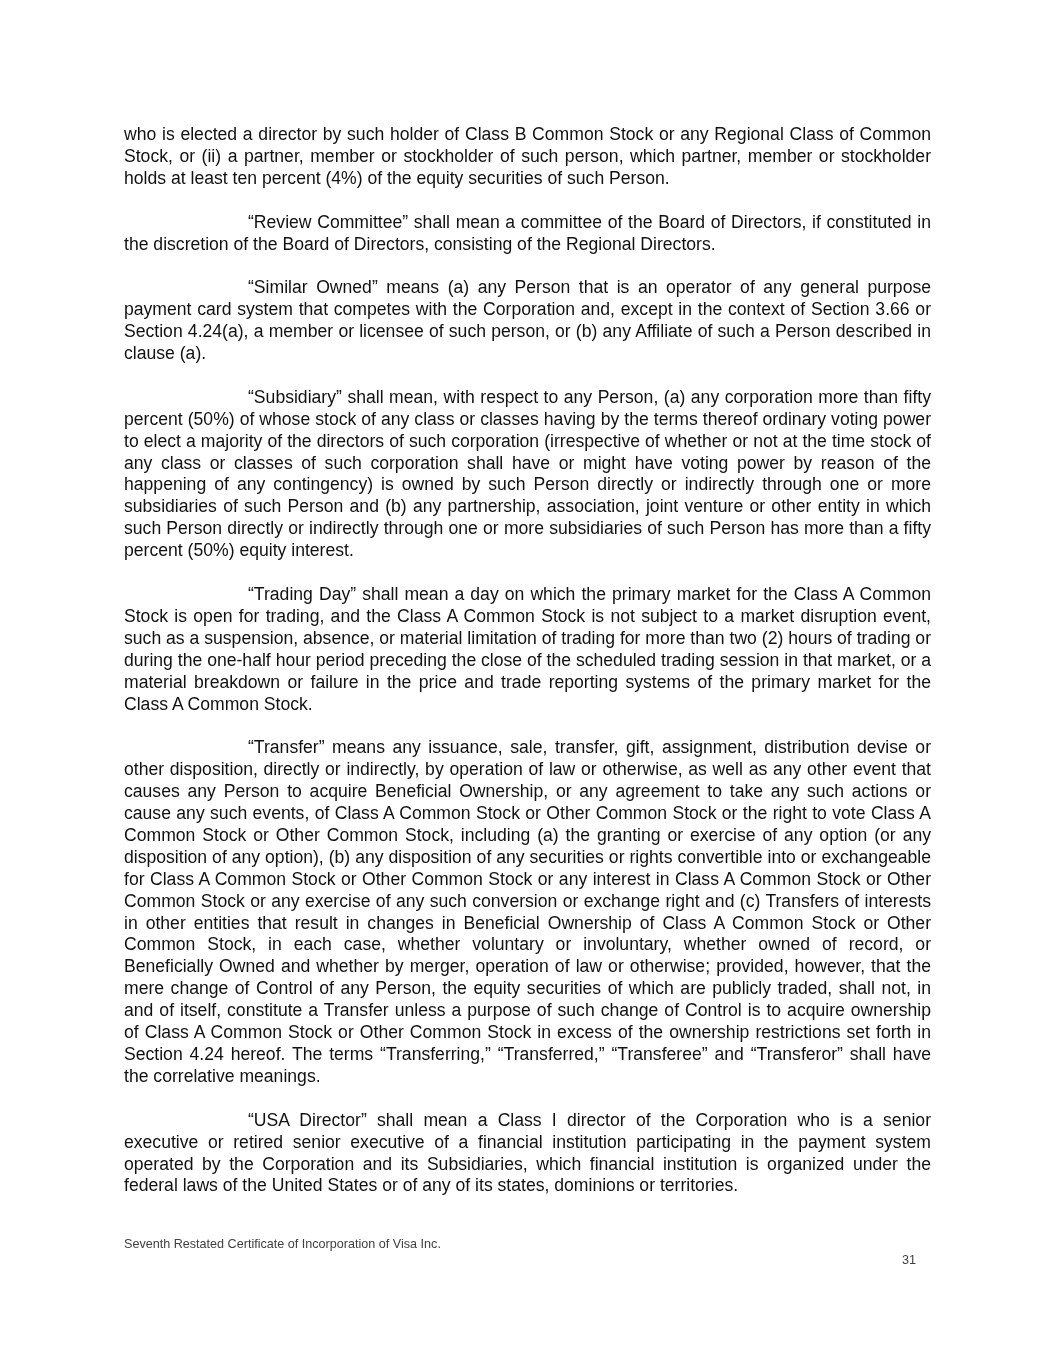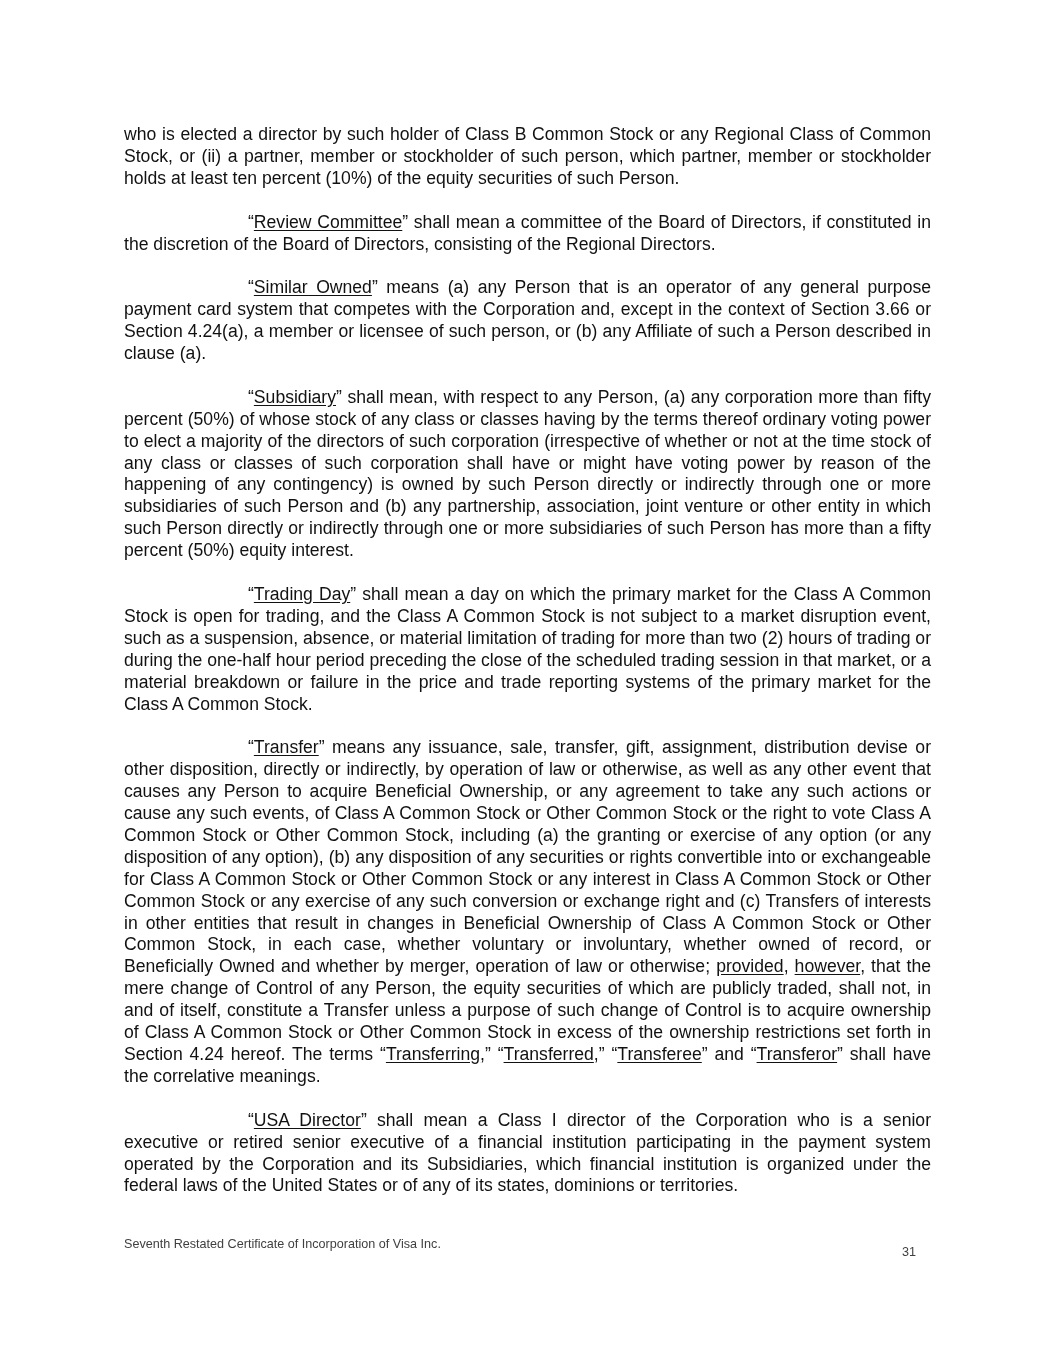--- a/index.html
+++ b/index.html
@@ -4,34 +4,34 @@
 <style>
   html, body { margin: 0; padding: 0; background: #ffffff; }
   body { width: 1055px; height: 1365px; position: relative; overflow: hidden; }
   .page {
     position: absolute; left: 124px; top: 124px; width: 807px;
     font-family: "Liberation Sans", sans-serif;
     font-size: 17.6px; line-height: 21.9px; color: #111111;
   }
   .para { margin: 0 0 21.9px 0; text-align: justify; text-align-last: left; }
   .indent { text-indent: 124px; }
-  .u { text-decoration: underline; text-underline-offset: 2px; }
+  .u { text-underline-offset: 2px; }
   .footer {
     position: absolute; left: 124px; top: 1236px; width: 792px;
     font-family: "Liberation Sans", sans-serif;
     font-size: 12.6px; line-height: 16.5px; color: #404040;
   }
-  .footer .num { position: absolute; right: 0; top: 8px; text-align: right; }
+  .footer .num { position: absolute; right: 0; top: 16px; text-align: right; }
 </style>
 </head>
 <body>
 
 <div class="page">
 
-  <p class="para">who is elected a director by such holder of Class B Common Stock or any Regional Class of Common Stock, or (ii) a partner, member or stockholder of such person, which partner, member or stockholder holds at least ten percent (10%) of the equity securities of such Person.</p>
+  <p class="para">who is elected a director by such holder of Class B Common Stock or any Regional Class of Common Stock, or (ii) a partner, member or stockholder of such person, which partner, member or stockholder holds at least ten percent (4%) of the equity securities of such Person.</p>
 
   <p class="para indent"><span>“</span><span class="u">Review Committee</span><span>”</span><span> shall mean a committee of the Board of Directors, if constituted in the discretion of the Board of Directors, consisting of the Regional Directors.</span></p>
 
   <p class="para indent"><span>“</span><span class="u">Similar Owned</span><span>”</span><span> means (a) any Person that is an operator of any general purpose payment card system that competes with the Corporation and, except in the context of Section 3.66 or Section 4.24(a), a member or licensee of such person, or (b) any Affiliate of such a Person described in clause (a).</span></p>
 
   <p class="para indent"><span>“</span><span class="u">Subsidiary</span><span>”</span><span> shall mean, with respect to any Person, (a) any corporation more than fifty percent (50%) of whose stock of any class or classes having by the terms thereof ordinary voting power to elect a majority of the directors of such corporation (irrespective of whether or not at the time stock of any class or classes of such corporation shall have or might have voting power by reason of the happening of any contingency) is owned by such Person directly or indirectly through one or more subsidiaries of such Person and (b) any partnership, association, joint venture or other entity in which such Person directly or indirectly through one or more subsidiaries of such Person has more than a fifty percent (50%) equity interest.</span></p>
 
   <p class="para indent"><span>“</span><span class="u">Trading Day</span><span>”</span><span> shall mean a day on which the primary market for the Class A Common Stock is open for trading, and the Class A Common Stock is not subject to a market disruption event, such as a suspension, absence, or material limitation of trading for more than two (2) hours of trading or during the one-half hour period preceding the close of the scheduled trading session in that market, or a material breakdown or failure in the price and trade reporting systems of the primary market for the Class A Common Stock.</span></p>
 
   <p class="para indent"><span>“</span><span class="u">Transfer</span><span>”</span><span> means any issuance, sale, transfer, gift, assignment, distribution devise or other disposition, directly or indirectly, by operation of law or otherwise, as well as any other event that causes any Person to acquire Beneficial Ownership, or any agreement to take any such actions or cause any such events, of Class A Common Stock or Other Common Stock or the right to vote Class A Common Stock or Other Common Stock, including (a) the granting or exercise of any option (or any disposition of any option), (b) any disposition of any securities or rights convertible into or exchangeable for Class A Common Stock or Other Common Stock or any interest in Class A Common Stock or Other Common Stock or any exercise of any such conversion or exchange right and (c) Transfers of interests in other entities that result in changes in Beneficial Ownership of Class A Common Stock or Other Common Stock, in each case, whether voluntary or involuntary, whether owned of record, or Beneficially Owned and whether by merger, operation of law or otherwise; </span><span class="u">provided</span><span>, </span><span class="u">however</span><span>, that the mere change of Control of any Person, the equity securities of which are publicly traded, shall not, in and of itself, constitute a Transfer unless a purpose of such change of Control is to acquire ownership of Class A Common Stock or Other Common Stock in excess of the ownership restrictions set forth in Section 4.24 hereof.  The terms </span><span>“</span><span class="u">Transferring</span><span>,” “</span><span class="u">Transferred</span><span>,” “</span><span class="u">Transferee</span><span>” and “</span><span class="u">Transferor</span><span>” shall have the correlative meanings.</span></p>

